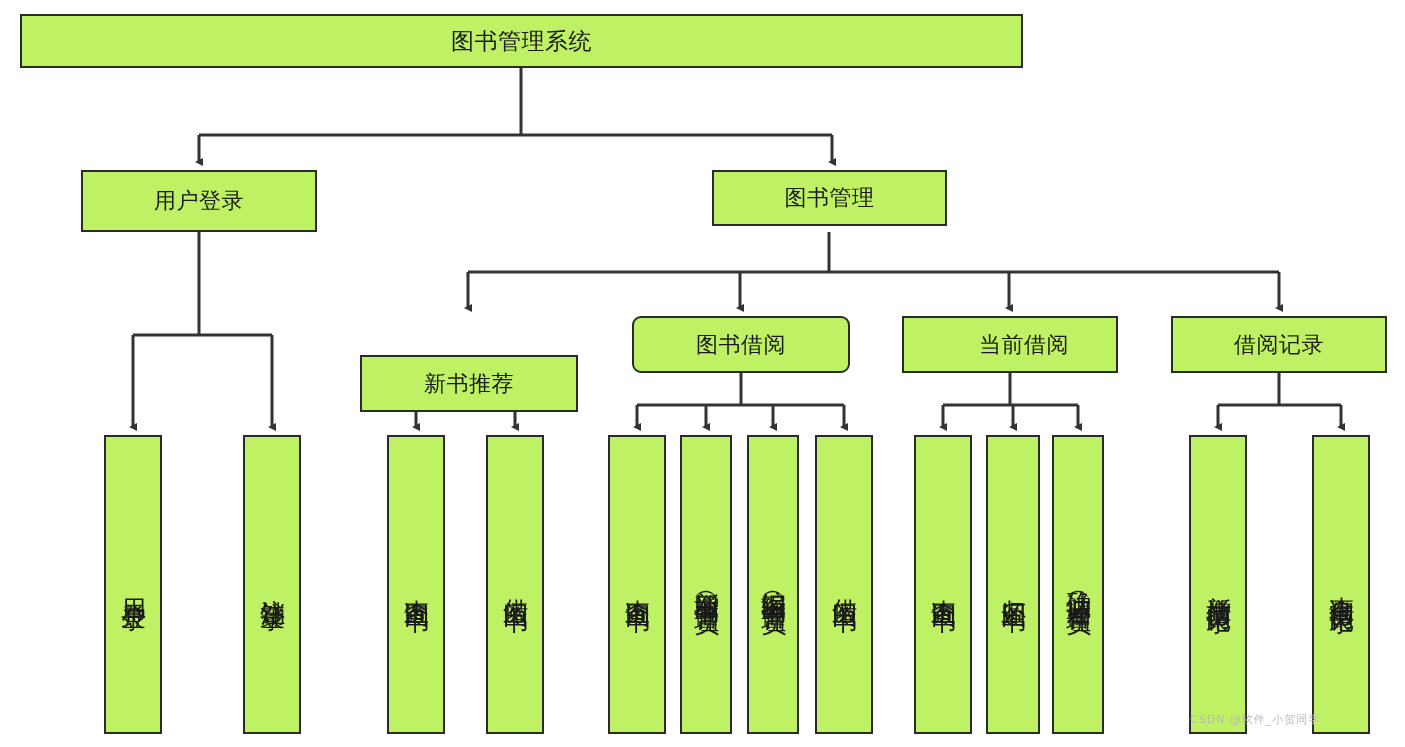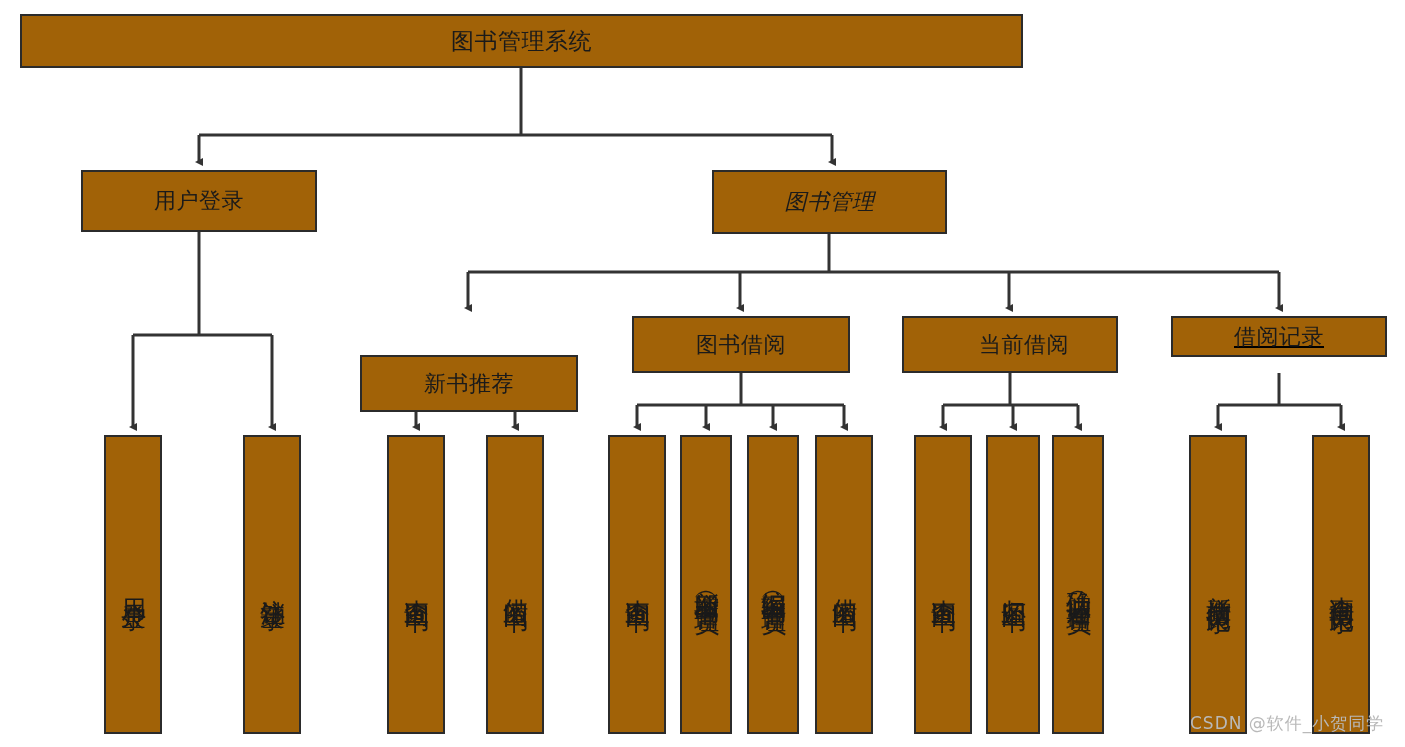--- a/index.html
+++ b/index.html
@@ -14,21 +14,21 @@
   #diagram-root{
     position:absolute;left:0;top:0;width:1405px;height:747px;
   }
   svg#wires{
     position:absolute;left:0;top:0;width:1405px;height:747px;
     pointer-events:none;
   }
   .node{
     position:absolute;
     box-sizing:border-box;
-    background:#a16207;
+    background:#bef264;
     border:2px solid #2b2b2b;
     display:flex;
     align-items:center;
     justify-content:center;
     z-index:2;
   }
   .node .label{
     color:#1a1a1a;
     font-size:22px;
     line-height:1.16;
@@ -50,21 +50,21 @@
     font-size:25px;
     line-height:1.06;
     letter-spacing:3px;
     white-space:normal;
     max-height:268px;
     text-align:center;
   }
   .watermark{
     position:absolute;
     left:1190px;top:712px;
-    font-size:17px;
+    font-size:11px;
     color:#b9b9b9;
     letter-spacing:1px;
     white-space:nowrap;
     z-index:5;
     font-family:"DejaVu Sans","Liberation Sans",sans-serif;
   }
 </style>
 </head>
 <body>
 
@@ -120,34 +120,34 @@
     </g>
   </svg>
 
   <div class="node root" style="left:20px;top:14px;width:1003px;height:54px;">
     <span class="label">图书管理系统</span>
   </div>
 
   <div class="node lvl2" style="left:81px;top:170px;width:236px;height:62px;">
     <span class="label">用户登录</span>
   </div>
-  <div class="node lvl2" style="left:712px;top:170px;width:235px;height:64px;font-style:italic;">
+  <div class="node lvl2" style="left:712px;top:170px;width:235px;height:56px;">
     <span class="label">图书管理</span>
   </div>
 
   <div class="node lvl3" style="left:360px;top:316px;width:218px;height:57px;margin-top:39px;">
     <span class="label">新书推荐</span>
   </div>
-  <div class="node lvl3" style="left:632px;top:316px;width:218px;height:57px;">
+  <div class="node lvl3" style="left:632px;top:316px;width:218px;height:57px;border-radius:9px;">
     <span class="label">图书借阅</span>
   </div>
   <div class="node lvl3" style="left:902px;top:316px;width:216px;height:57px;padding-left:28px;">
     <span class="label">当前借阅</span>
   </div>
-  <div class="node lvl3" style="left:1171px;top:316px;width:216px;height:41px;text-decoration:underline;">
+  <div class="node lvl3" style="left:1171px;top:316px;width:216px;height:57px;">
     <span class="label">借阅记录</span>
   </div>
 
   <div class="node leaf" style="left:104px;top:435px;width:58px;height:299px;">
     <span class="label">用户登录</span>
   </div>
   <div class="node leaf" style="left:243px;top:435px;width:58px;height:299px;">
     <span class="label">注销登录</span>
   </div>
 

